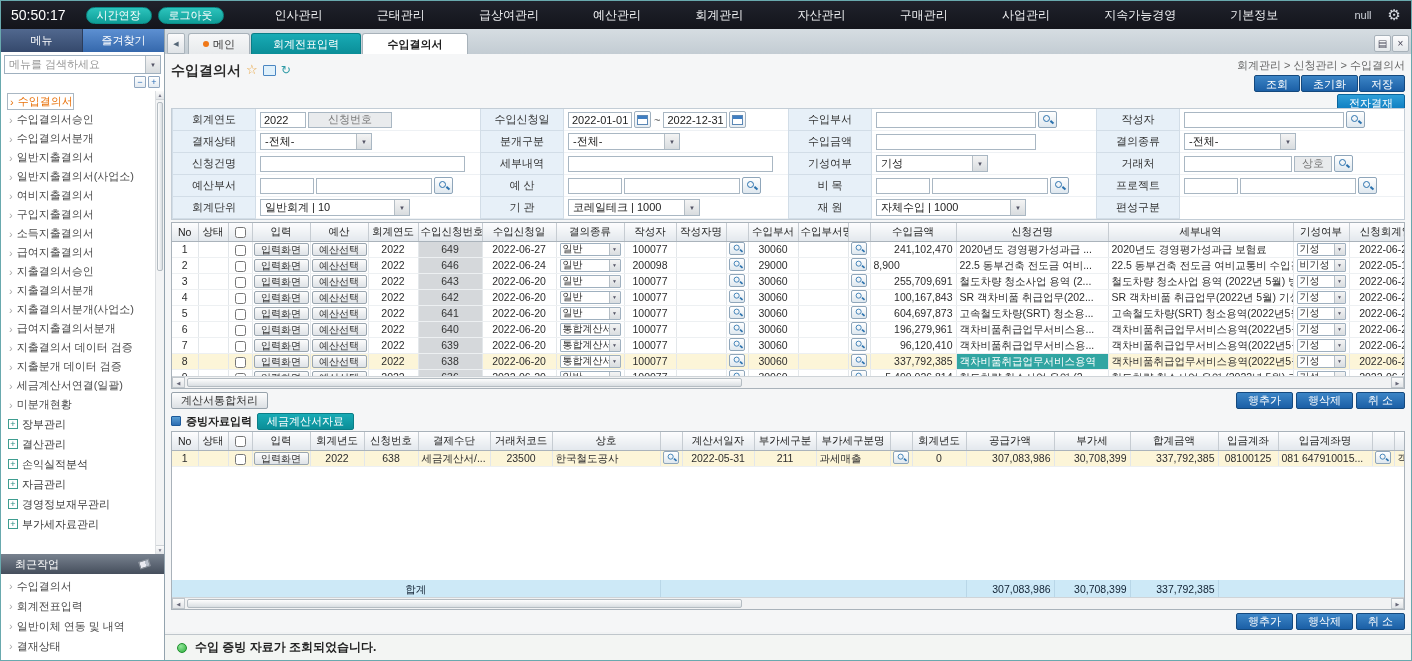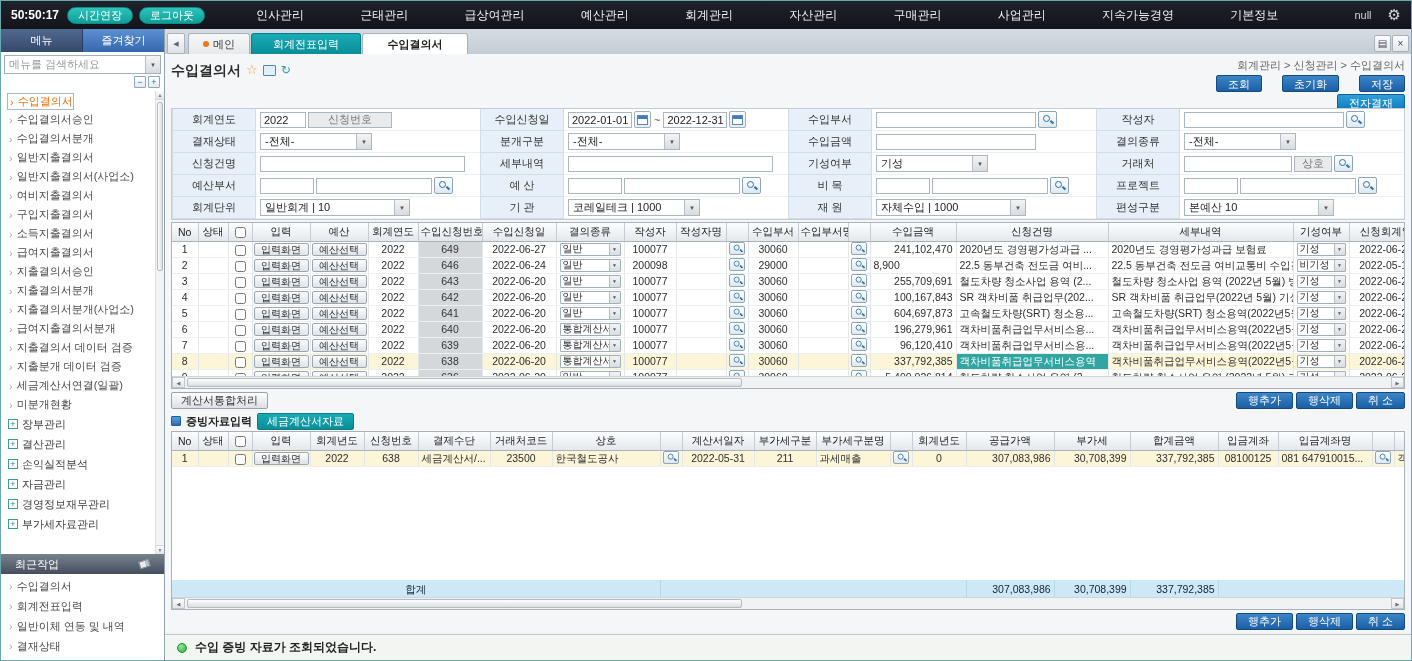--- a/index.html
+++ b/index.html
@@ -2,21 +2,21 @@
 <html><head>
 <meta charset="utf-8">
 <style>
   *{box-sizing:border-box}
   html,body{margin:0;padding:0}
   body{width:1412px;height:661px;overflow:hidden;font-family:"Liberation Sans","DejaVu Sans",sans-serif;font-size:11px;color:#333;background:#dde1e4}
   .app{width:1412px;height:661px;display:flex;flex-direction:column;border:1px solid #69a9ae;background:#eef0f2}
 
   
   .topbar{height:28px;flex:none;background:linear-gradient(#20222c,#13141b);display:flex;align-items:center;padding:0 10px;color:#eee;gap:6px}
-  .timer{font-weight:bold;font-size:12px;color:#fff;margin-right:2px}
+  .timer{font-weight:normal;font-size:14px;color:#fff;margin-right:14px}
   .tbtn{height:17px;padding:0 10px;border:1px solid #0b8c87;border-radius:9px;background:linear-gradient(#2cc4bd,#0f9d97);color:#fff;font-size:11px;line-height:15px;cursor:pointer;font-family:inherit}
   .top-menus{flex:1;display:flex;justify-content:space-between;padding:0 70px 0 45px}
   .top-menu{color:#f2f3f5;font-size:12px;cursor:pointer;white-space:nowrap}
   .user-null{color:#cfd3da;font-size:11px;margin-right:10px}
   .gear{color:#d6dae0;font-size:15px;cursor:pointer}
 
   .bodyrow{flex:1;display:flex;min-height:0}
 
   
   .sidebar{width:164px;flex:none;background:#fff;border-right:1px solid #93a3ae;display:flex;flex-direction:column;min-height:0}
@@ -62,21 +62,21 @@
   .workspace{flex:1;min-height:0;display:flex;flex-direction:column;padding:2px 6px 0 6px;background:#f5f6f7}
 
   .title-row{height:52px;flex:none;display:flex;justify-content:space-between;padding-top:2px}
   .title-left{display:flex;align-items:flex-start;gap:5px;padding-top:4px}
   .page-title{font-size:14px;font-weight:bold;color:#2b2b2b}
   .star{color:#e8a33d;font-size:13px;cursor:pointer;line-height:16px}
   .mon{width:13px;height:11px;border:1px solid #4a86c2;background:#dff0fb;margin-top:3px;border-radius:1px}
   .refresh{color:#2e9aa5;font-size:12px;cursor:pointer;line-height:16px}
   .title-right{display:flex;flex-direction:column;align-items:flex-end;gap:2px}
   .breadcrumb{color:#666;font-size:11px;height:15px}
-  .btn-row{display:flex;gap:20px}
+  .btn-row{display:flex;gap:1px}
   .btn-blue{height:17px;padding:0 11px;border:1px solid #14497e;border-radius:2px;background:linear-gradient(#3c85c6,#1b5fa6);color:#fff;font-size:11px;line-height:14px;cursor:pointer;font-family:inherit}
   .btn-blue.approval{background:linear-gradient(#2f9fd8,#0c7cc0);border-color:#0a649c}
   .btn-gray{height:17px;padding:0 9px;border:1px solid #98a3ac;border-radius:2px;background:linear-gradient(#fdfdfd,#dce0e4);color:#333;font-size:11px;line-height:14px;cursor:pointer;font-family:inherit}
   .btn-teal{height:17px;padding:0 9px;border:1px solid #0a7e87;border-radius:2px;background:linear-gradient(#18abb5,#0a8e98);color:#fff;font-size:11px;line-height:14px;cursor:pointer;font-family:inherit}
 
   
   .filter{flex:none;border:1px solid #c3cdd6;background:#fff}
   .f-row{display:grid;grid-template-columns:repeat(4,1fr);height:22px}
   .f-cell{display:flex;min-width:0}
   .f-label{width:84px;flex:none;background:#e7f0f8;border:1px solid #d2dde7;border-width:0 1px 1px 1px;display:flex;align-items:center;justify-content:center;color:#333;white-space:nowrap}
@@ -493,26 +493,20 @@
               <div class="f-label">재 원</div>
               <div class="f-field">
                 <span class="sel" style="width:150px">
                   <span class="sv">자체수입 | 1000</span>
                   <span class="sa">▼</span>
                 </span>
               </div>
             </div>
             <div class="f-cell">
               <div class="f-label">편성구분</div>
-              <div class="f-field">
-                <span class="sel" style="width:150px">
-                  <span class="sv">본예산 10</span>
-                  <span class="sa">▼</span>
-                </span>
-              </div>
             </div>
           </div>
         </div>
 
         <div class="gridbox g1" style="margin-top:2px">
           <div class="ghost" style="flex:1">
               <table class="gtable" style="width: 1251px;">
                 <colgroup>
                   <col style="width: 26px;">
                   <col style="width: 30px;">

